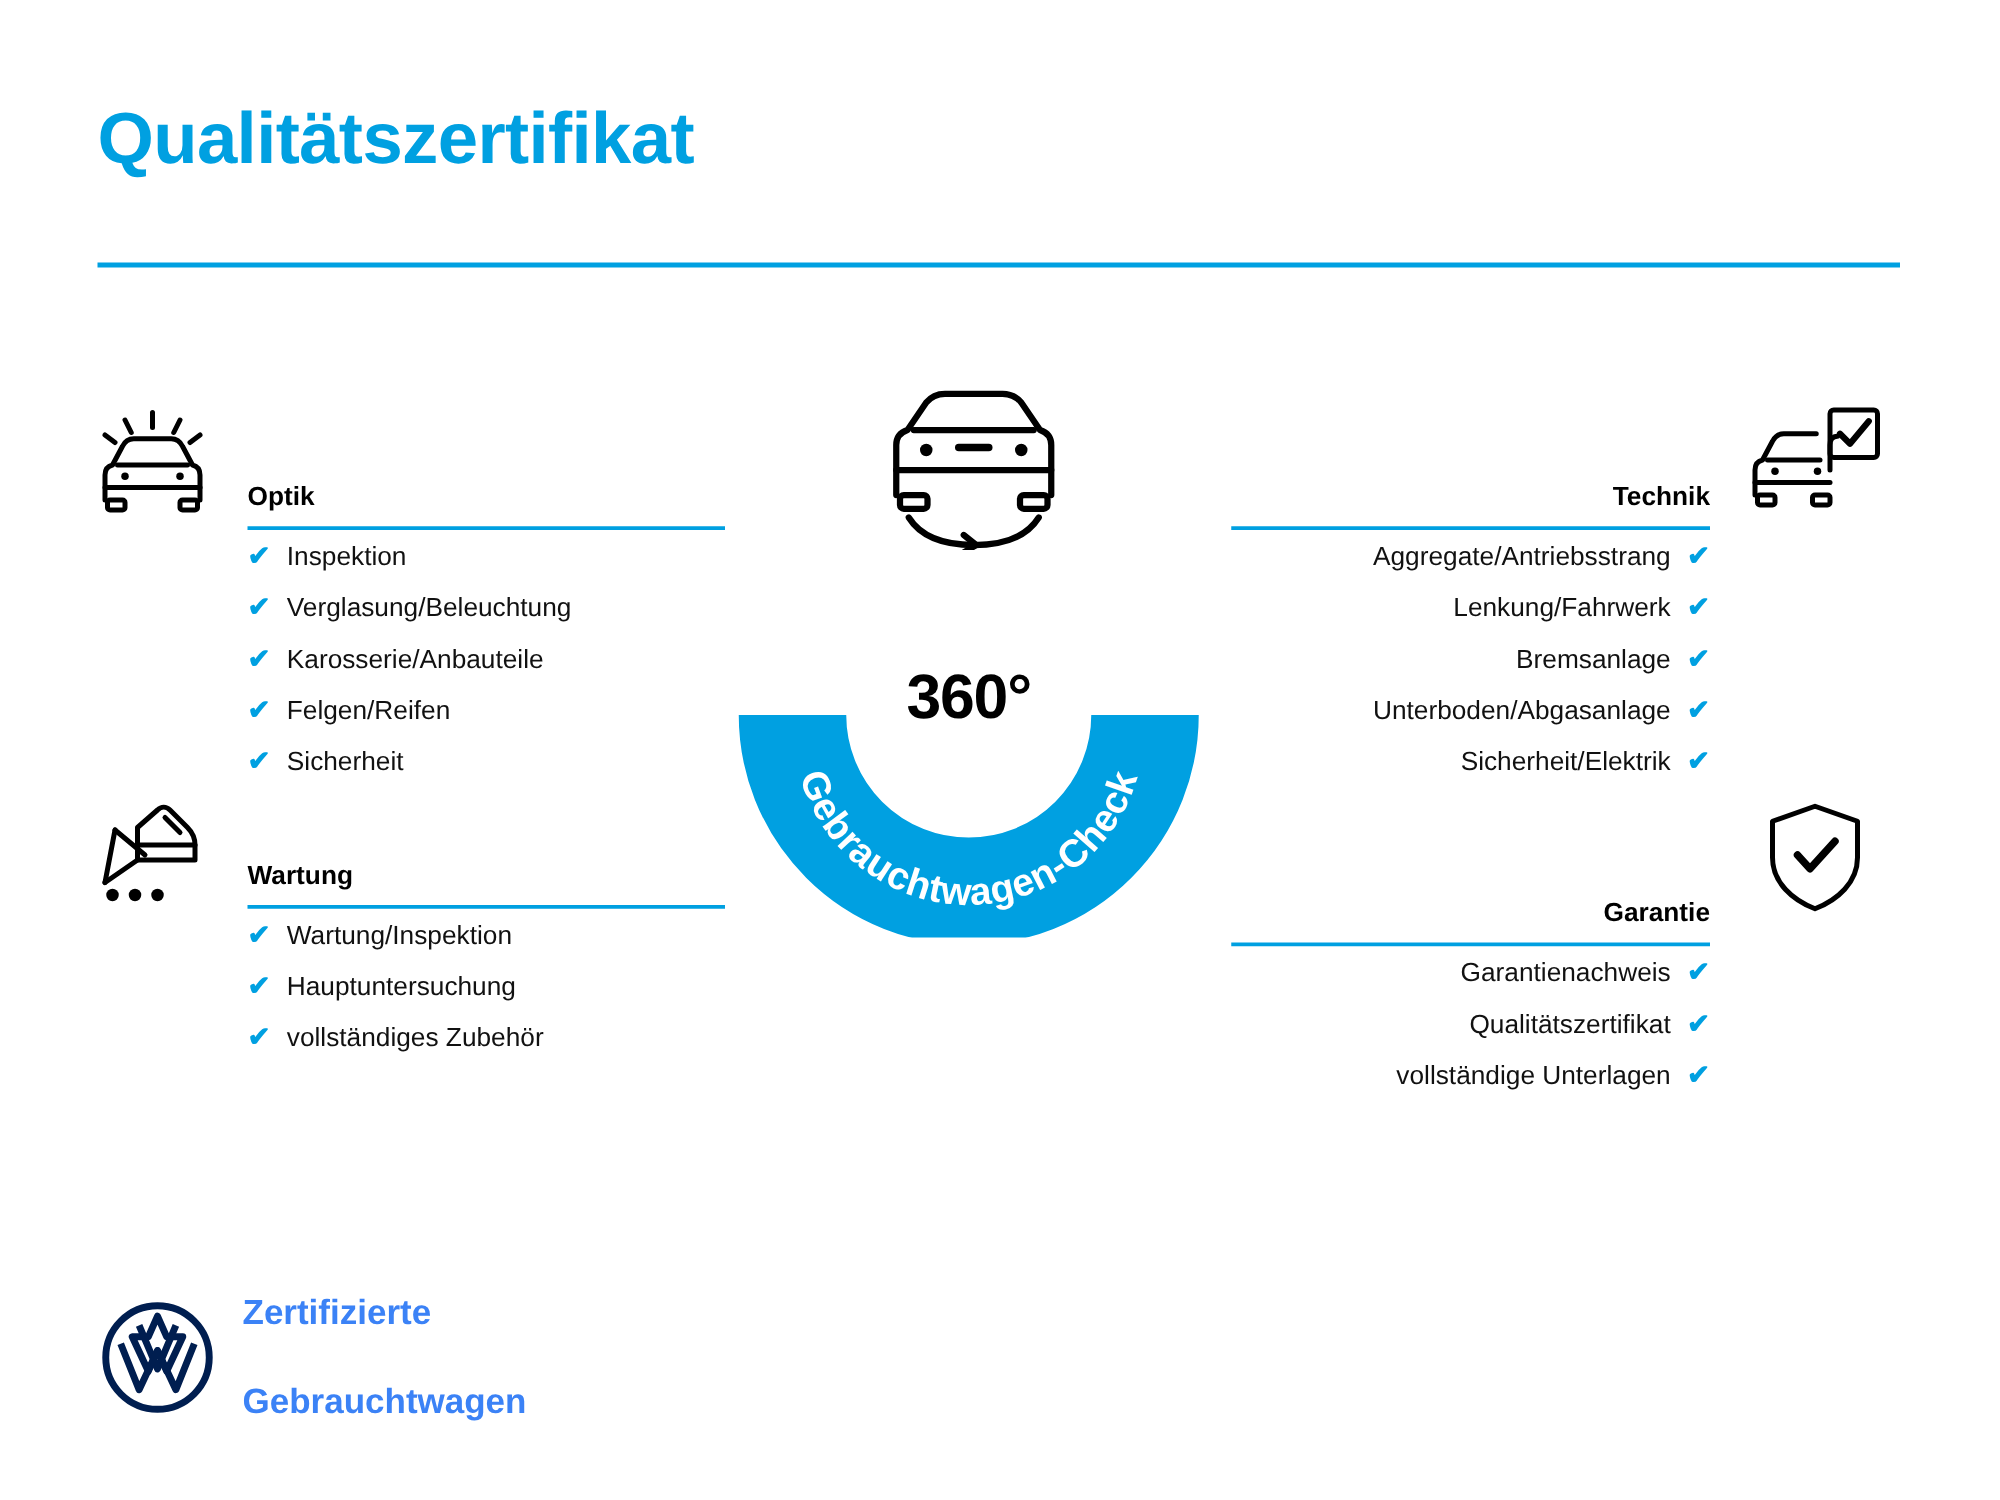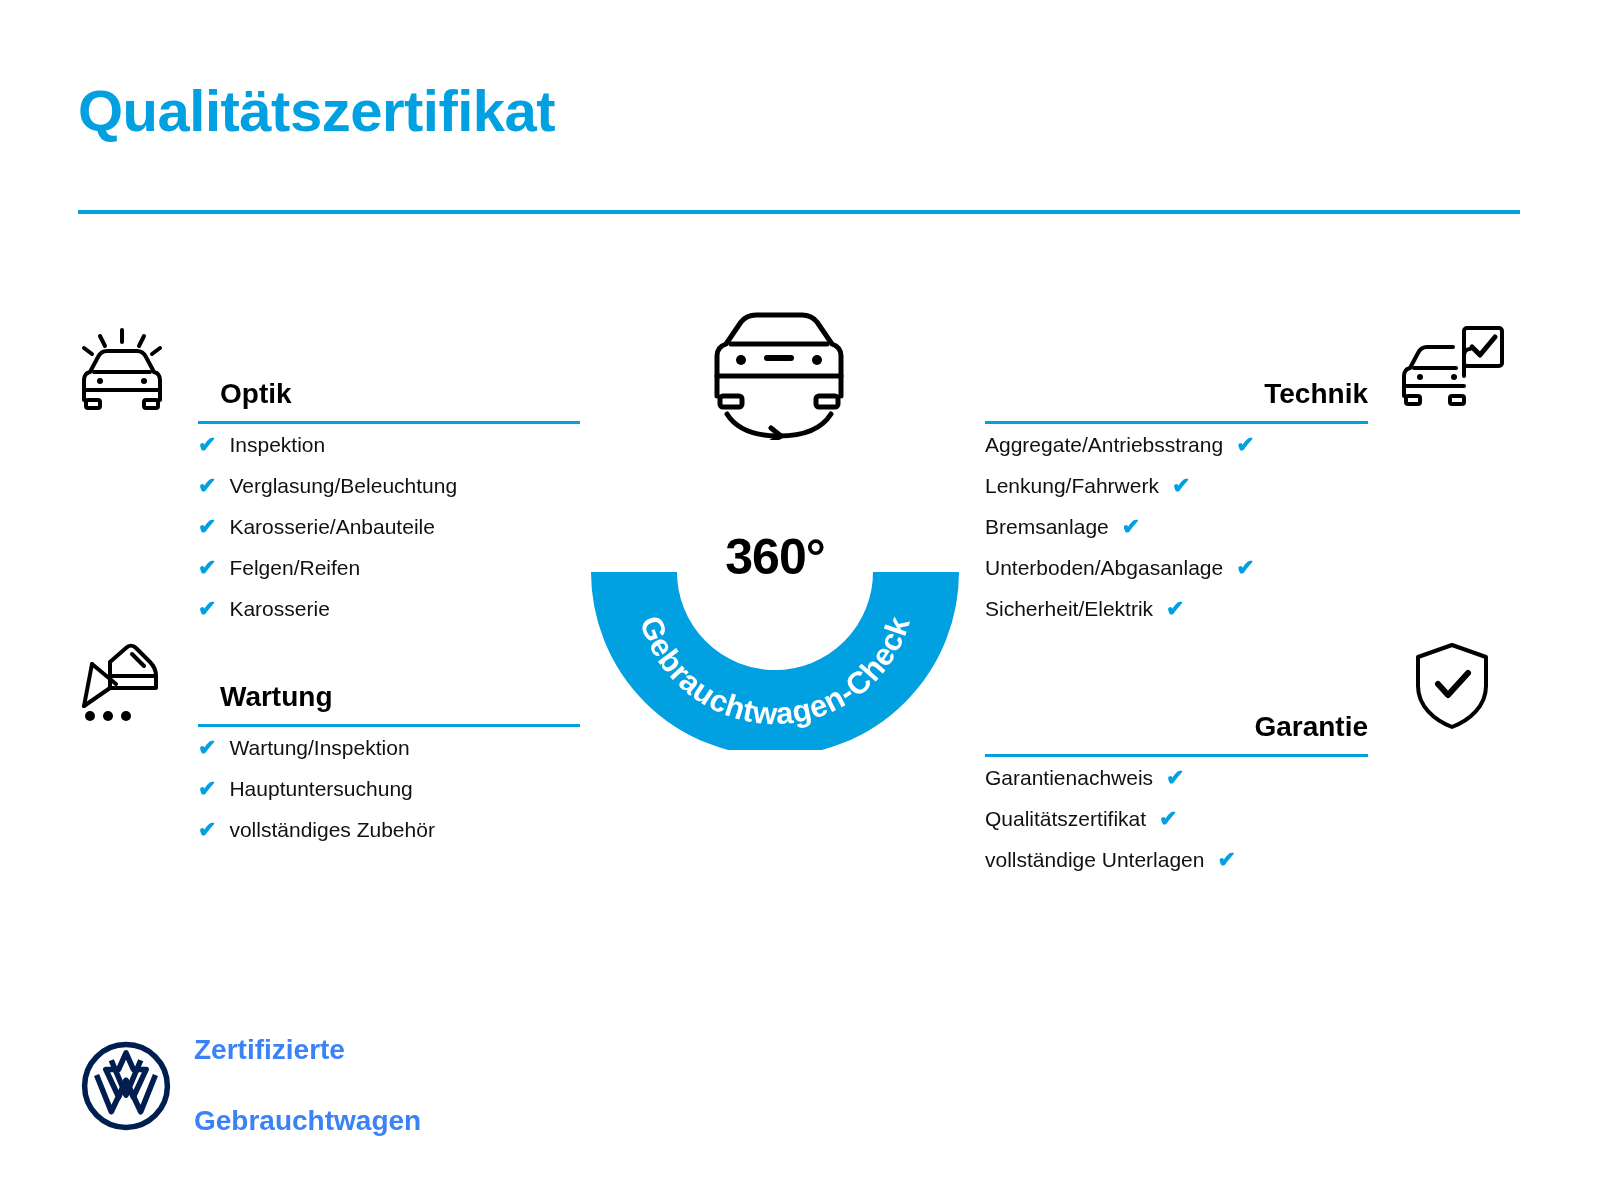--- a/index.html
+++ b/index.html
@@ -38,27 +38,26 @@
 
   
   .block {
     position: absolute;
   }
   .block-head {
     position: relative;
     height: 62px;
   }
   .block-title {
-    font-size: 28px;
+    font-size: 21px;
     font-weight: bold;
     line-height: 1;
     color: #000;
     position: absolute;
     bottom: 16px;
-    margin-left: 22px;
   }
   .block-rule {
     position: absolute;
     bottom: 0;
     height: 3px;
     background: #00A0E1;
     width: 100%;
   }
   .block.left .block-title { left: 0; }
   .block.right .block-title { right: 0; }
@@ -69,21 +68,21 @@
     padding: 0;
   }
   .items li {
     font-size: 21px;
     line-height: 1.0;
     padding: 9.5px 0;
     white-space: nowrap;
     color: #111;
   }
   .block.left .items li { text-align: left; }
-  .block.right .items li { }
+  .block.right .items li { text-align: right; }
 
   .check {
     color: #00A0E1;
     font-size: 22px;
     font-weight: bold;
   }
   .block.left .check { margin-right: 13px; }
   .block.right .check { margin-left: 13px; }
 
   
@@ -220,21 +219,21 @@
 <div class="block left" id="block-optik">
   <div class="block-head">
     <div class="block-title">Optik</div>
     <div class="block-rule"></div>
   </div>
   <ul class="items">
     <li><span class="check">✔</span><span>Inspektion</span></li>
     <li><span class="check">✔</span><span>Verglasung/Beleuchtung</span></li>
     <li><span class="check">✔</span><span>Karosserie/Anbauteile</span></li>
     <li><span class="check">✔</span><span>Felgen/Reifen</span></li>
-    <li><span class="check">✔</span><span>Karosserie</span></li>
+    <li><span class="check">✔</span><span>Sicherheit</span></li>
   </ul>
 </div>
 
 <div class="block left" id="block-wartung">
   <div class="block-head">
     <div class="block-title">Wartung</div>
     <div class="block-rule"></div>
   </div>
   <ul class="items">
     <li><span class="check">✔</span><span>Wartung/Inspektion</span></li>

